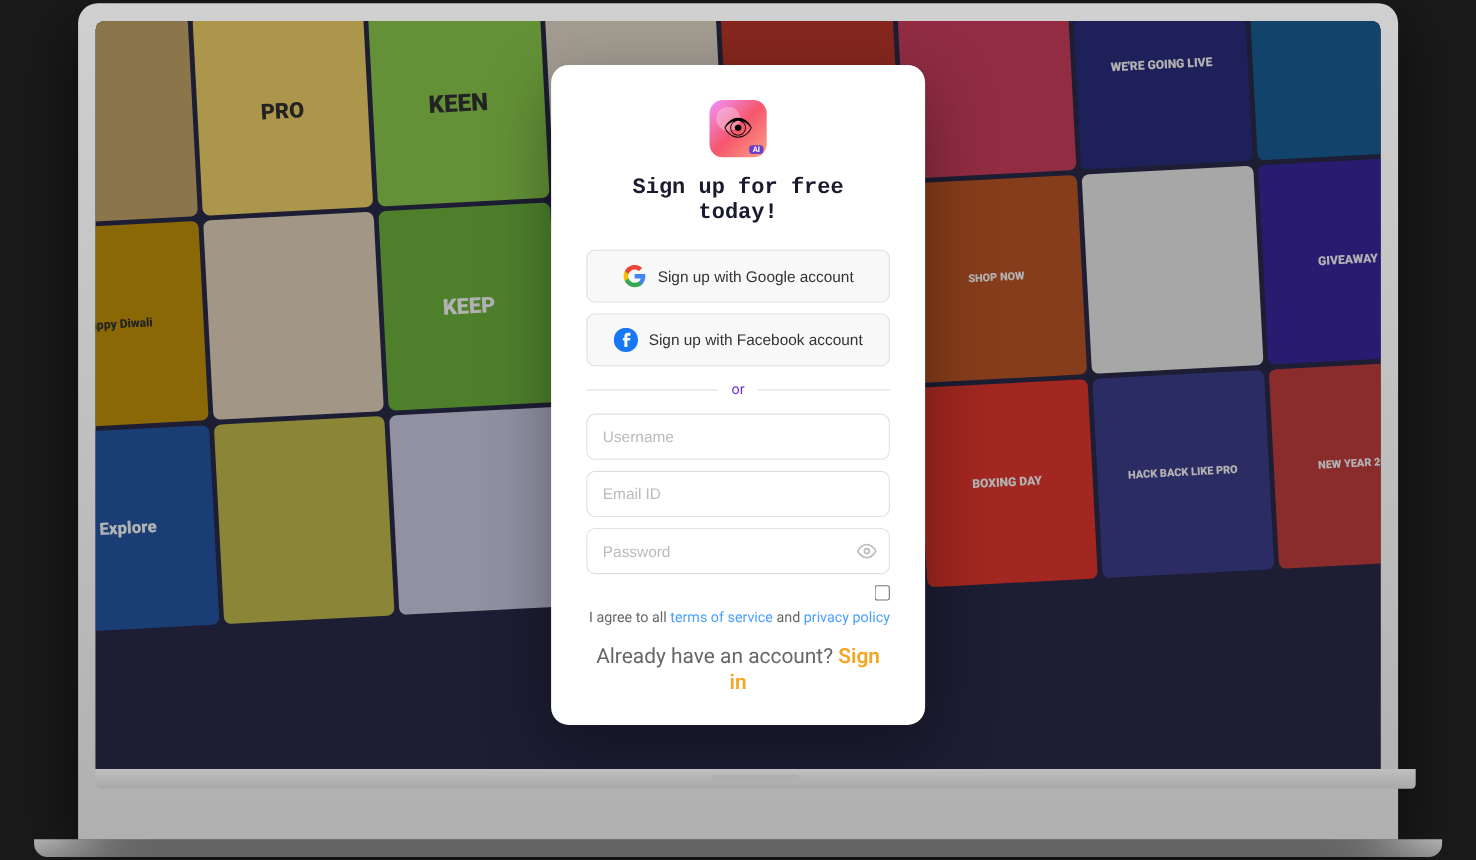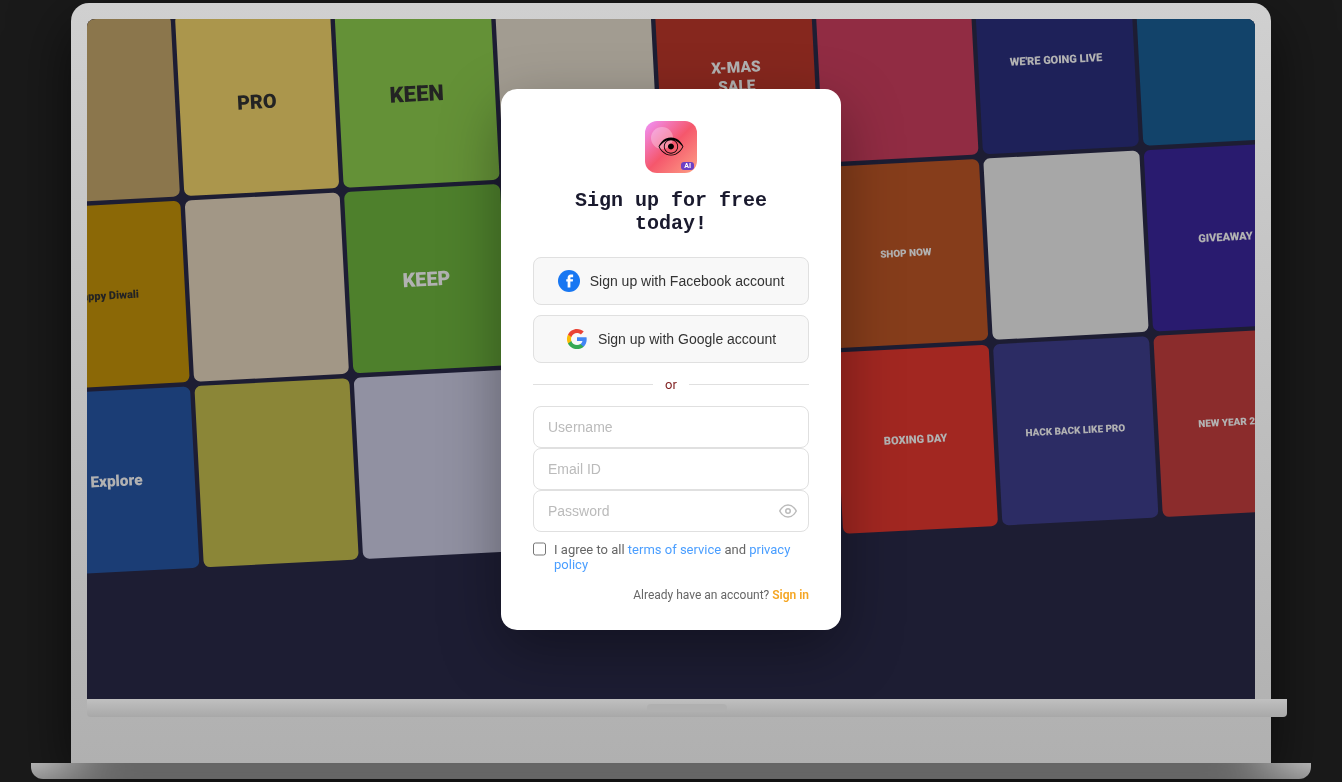--- a/index.html
+++ b/index.html
@@ -192,30 +192,31 @@
     }
 
     .divider-line {
       flex: 1;
       height: 1px;
       background: #e0e0e0;
     }
 
     .divider-text {
       font-size: 13px;
-      color: #7f1d1d;
+      color: #6d28d9;
     }
 
     .form-input {
       width: 100%;
       padding: 12px 14px;
       border: 1.5px solid #e0e0e0;
       border-radius: 8px;
       font-size: 14px;
       color: #333;
+      margin-bottom: 10px;
       outline: none;
       background: #fff;
     }
 
     .form-input::placeholder {
       color: #bbb;
     }
 
     .password-wrapper {
       position: relative;
@@ -237,23 +238,24 @@
       cursor: pointer;
       color: #bbb;
       font-size: 16px;
       padding: 0;
       display: flex;
       align-items: center;
     }
 
     .checkbox-row {
       display: flex;
-      align-items: flex-start;
+      align-items: flex-end;
       gap: 8px;
       margin-bottom: 16px;
+      flex-direction: column;
     }
 
     .checkbox-row input[type="checkbox"] {
       width: 14px;
       height: 14px;
       cursor: pointer;
       accent-color: #f5576c;
     }
 
     .checkbox-label {
@@ -274,22 +276,22 @@
       border-radius: 8px;
       color: white;
       font-size: 15px;
       font-weight: 600;
       cursor: pointer;
       margin-bottom: 16px;
       transition: opacity 0.2s;
     }
 
     .signin-row {
-      text-align: right;
-      font-size: 12px;
+      text-align: center;
+      font-size: 19px;
       color: #666;
     }
 
     .signin-link {
       color: #f5a623;
       font-weight: 600;
       text-decoration: none;
       cursor: pointer;
     }
 
@@ -363,35 +365,35 @@
           <div class="modal-logo">
             <div class="logo-icon">
               <span class="logo-eye">👁</span>
               <span class="logo-badge">AI</span>
             </div>
           </div>
 
           <h1 class="modal-title">Sign up for free today!</h1>
 
           <button class="social-btn">
-            <svg class="facebook-icon" viewBox="0 0 24 24">
-              <circle cx="12" cy="12" r="12" fill="#1877F2"></circle>
-              <path d="M16.5 8H14c-.3 0-.5.2-.5.5V10h3l-.4 2.5H13.5V19h-3v-6.5H9V10h1.5V8.5C10.5 6.6 11.8 5 14 5h2.5v3z" fill="white"></path>
-            </svg>
-            <span>Sign up with Facebook account</span>
-          </button>
-
-          <button class="social-btn">
             <svg class="google-icon" viewBox="0 0 24 24">
               <path d="M22.56 12.25c0-.78-.07-1.53-.2-2.25H12v4.26h5.92c-.26 1.37-1.04 2.53-2.21 3.31v2.77h3.57c2.08-1.92 3.28-4.74 3.28-8.09z" fill="#4285F4"></path>
               <path d="M12 23c2.97 0 5.46-.98 7.28-2.66l-3.57-2.77c-.98.66-2.23 1.06-3.71 1.06-2.86 0-5.29-1.93-6.16-4.53H2.18v2.84C3.99 20.53 7.7 23 12 23z" fill="#34A853"></path>
               <path d="M5.84 14.09c-.22-.66-.35-1.36-.35-2.09s.13-1.43.35-2.09V7.07H2.18C1.43 8.55 1 10.22 1 12s.43 3.45 1.18 4.93l3.66-2.84z" fill="#FBBC05"></path>
               <path d="M12 5.38c1.62 0 3.06.56 4.21 1.64l3.15-3.15C17.45 2.09 14.97 1 12 1 7.7 1 3.99 3.47 2.18 7.07l3.66 2.84c.87-2.6 3.3-4.53 6.16-4.53z" fill="#EA4335"></path>
             </svg>
             <span>Sign up with Google account</span>
+          </button>
+
+          <button class="social-btn">
+            <svg class="facebook-icon" viewBox="0 0 24 24">
+              <circle cx="12" cy="12" r="12" fill="#1877F2"></circle>
+              <path d="M16.5 8H14c-.3 0-.5.2-.5.5V10h3l-.4 2.5H13.5V19h-3v-6.5H9V10h1.5V8.5C10.5 6.6 11.8 5 14 5h2.5v3z" fill="white"></path>
+            </svg>
+            <span>Sign up with Facebook account</span>
           </button>
 
           <div class="divider">
             <div class="divider-line"></div>
             <span class="divider-text">or</span>
             <div class="divider-line"></div>
           </div>
 
           <input class="form-input" type="text" placeholder="Username" style="">
 

